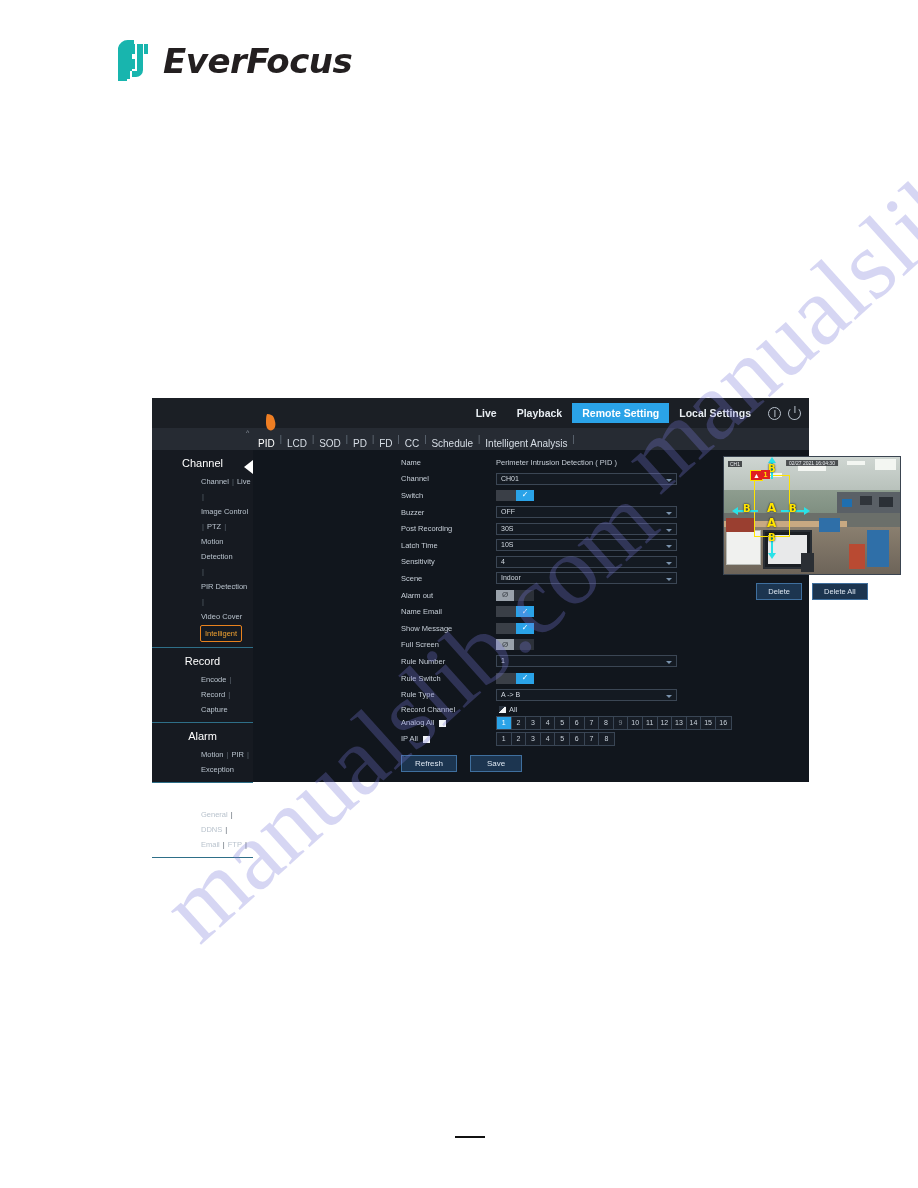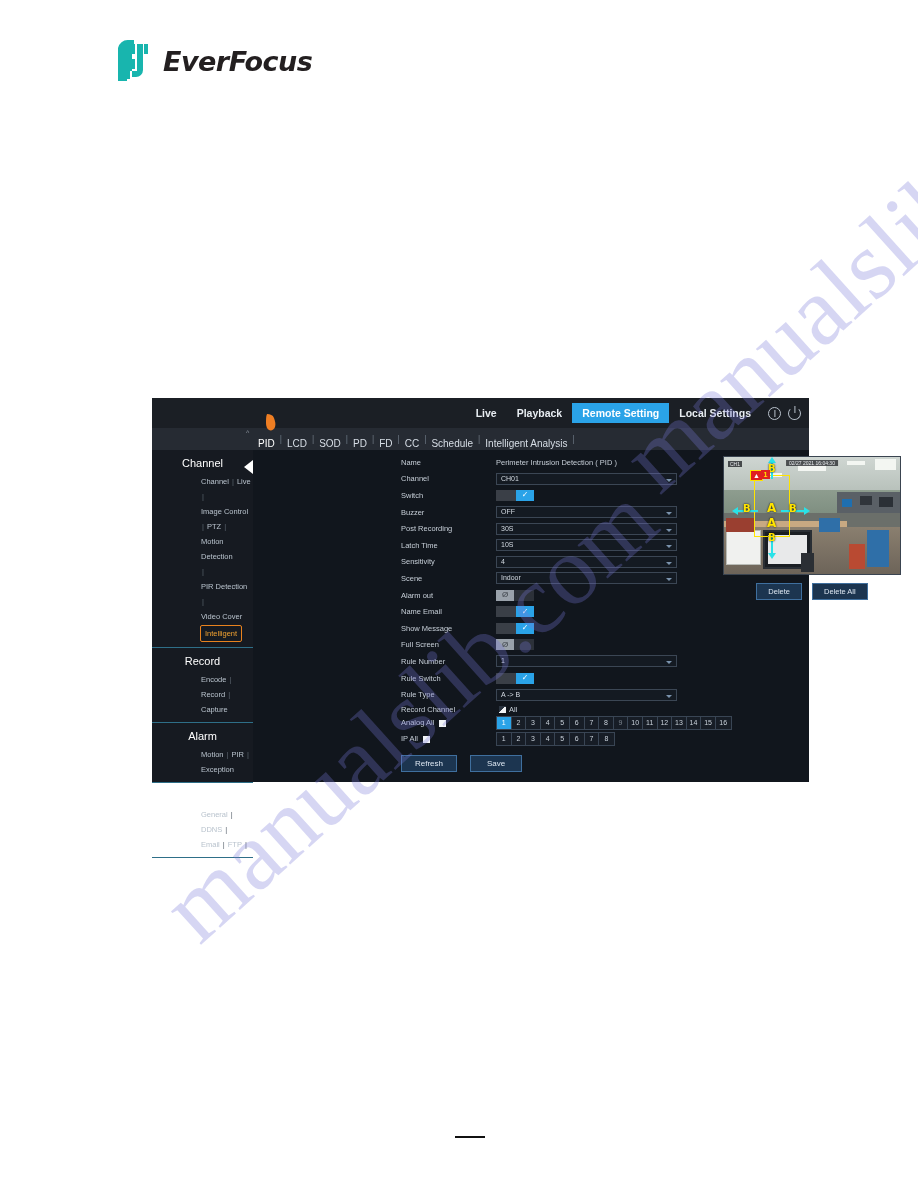--- a/index.html
+++ b/index.html
@@ -32,21 +32,21 @@
   
   .logo-wrap {
     position:absolute; left:118px; top:40px;
     display:flex; align-items:center; gap:7px; z-index:5;
   }
   .logo-mark {
     width:38px; height:42px; position:relative;
   }
   .logo-text {
     font-family:"DejaVu Sans", sans-serif;
-    font-size:27px; font-weight:bold; font-style:italic;
+    font-size:34px; font-weight:bold; font-style:italic;
     color:#231f20; letter-spacing:-0.5px;
   }
 
   
   .dvr {
     position:absolute; left:152px; top:398px;
     width:657px; height:384px;
     background:#11161d;
     z-index:10;
     font-size:8px;

